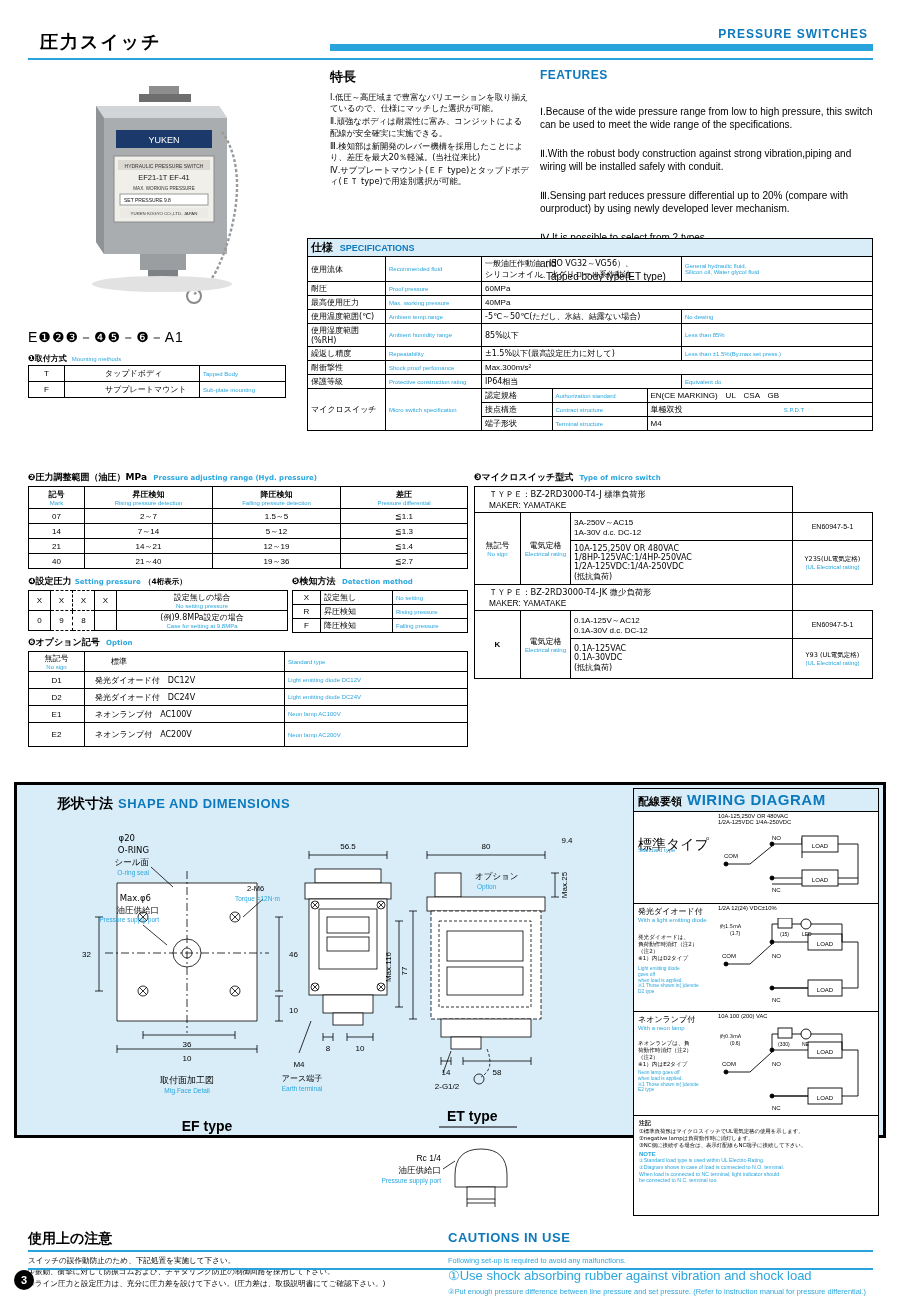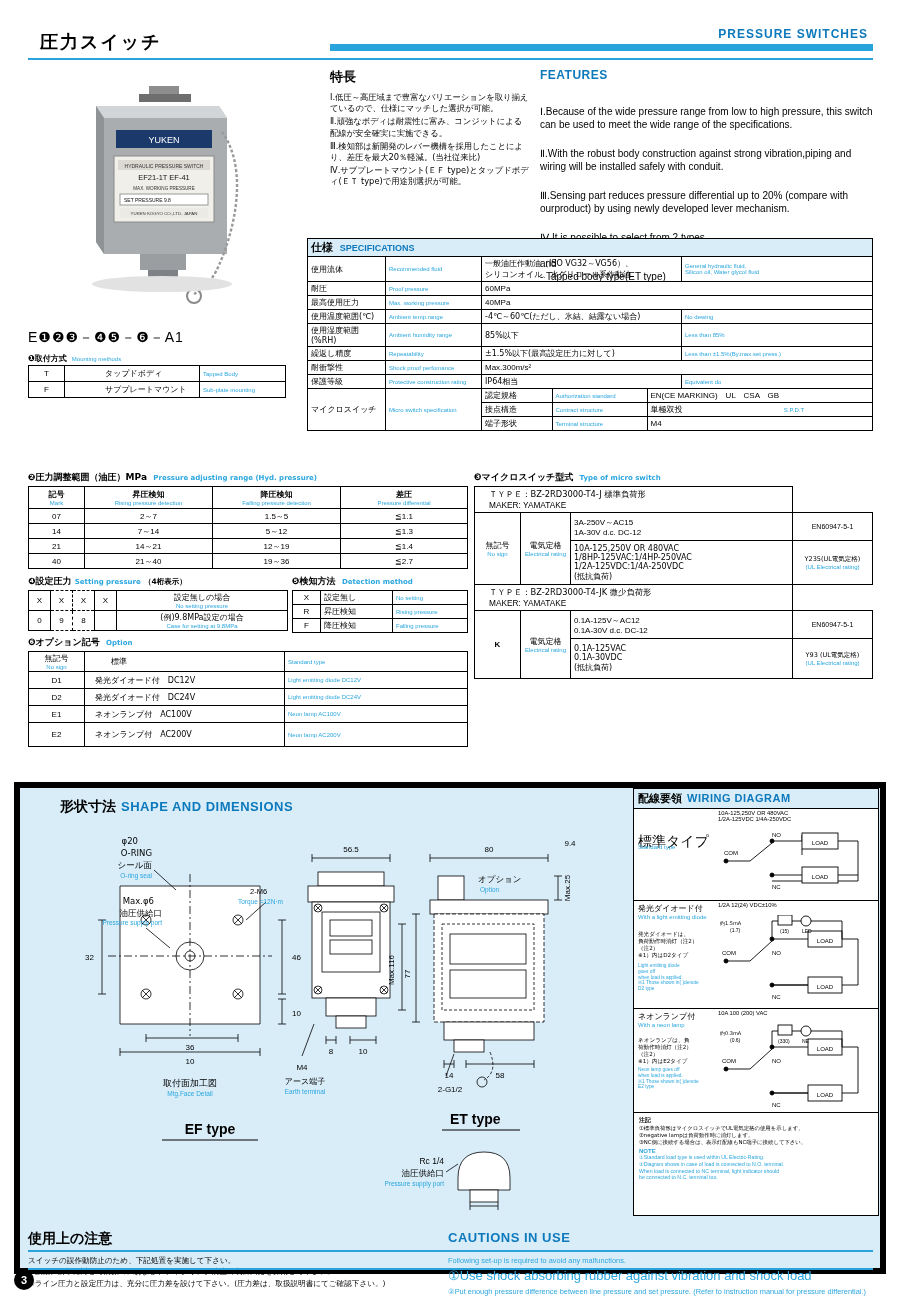--- a/index.html
+++ b/index.html
@@ -46,21 +46,21 @@
   .sec3 { position:absolute; left:474px; top:471px; width:399px; }
   .sec4 { position:absolute; left:28px; top:575px; width:260px; }
   .sec5 { position:absolute; left:292px; top:575px; width:176px; }
   .sec6 { position:absolute; left:28px; top:636px; width:440px; }
   .typedes { position:absolute; left:28px; top:322px; width:270px; }
 
   .sechd { font-size:9px; font-weight:bold; margin-bottom:2px; }
   .sechd .en { color:#2ba6de; font-weight:bold; font-size:7px; }
 
   
-  .shape { position:absolute; left:14px; top:782px; width:872px; height:492px; background:#d9edf8; border:6px solid #000000; }
+  .shape { position:absolute; left:14px; top:782px; width:872px; height:356px; background:#d9edf8; border:3px solid #000000; }
   .wire { position:absolute; left:633px; top:788px; width:246px; height:428px; background:#fff; border:1px solid #000; }
 
   .cautions { position:absolute; left:28px; top:1230px; width:845px; }
 
   .pagenum { position:absolute; left:14px; bottom:10px; width:20px; height:20px; background:#000; color:#fff;
              border-radius:50%; font-size:11px; text-align:center; line-height:20px; font-weight:bold;}
   .footrule { position:absolute; left:28px; bottom:30px; width:845px; height:2px; background:#29a3dc; }
   .xs { font-size:5.8px; }
   .c { text-align:center; }
   .b { font-weight:bold; }
@@ -154,21 +154,21 @@
         <td colspan="2">60MPa</td>
       </tr>
       <tr>
         <td class="jp">最高使用圧力</td>
         <td class="cyanlbl">Max. working pressure</td>
         <td colspan="2">40MPa</td>
       </tr>
       <tr>
         <td class="jp">使用温度範囲(℃)</td>
         <td class="cyanlbl">Ambient temp.range</td>
-        <td class="jp">-4℃～60℃(ただし、氷結、結露ない場合)</td>
+        <td class="jp">-5℃～50℃(ただし、氷結、結露ない場合)</td>
         <td class="cyanlbl">No dewing</td>
       </tr>
       <tr>
         <td class="jp">使用湿度範囲(%RH)</td>
         <td class="cyanlbl">Ambient humidity range</td>
         <td class="jp">85%以下</td>
         <td class="cyanlbl">Less than 85%</td>
       </tr>
       <tr>
         <td class="jp">繰返し精度</td>
@@ -613,21 +613,21 @@
       <text x="434" y="395" text-anchor="middle" font-size="8" font-family="Liberation Sans, sans-serif">19</text>
       <text x="394" y="340" text-anchor="end" font-size="8.5" font-family="Liberation Sans, sans-serif">Rc 1/4</text>
       <text x="394" y="352" text-anchor="end" font-size="8.5" font-family="DejaVu Sans, sans-serif">油圧供給口</text>
       <text x="394" y="362" text-anchor="end" font-size="6.5" fill="#2ba6de" font-family="Liberation Sans, sans-serif">Pressure supply port</text>
     </svg>
   </div>
 
   <div class="wire">
     <div style="background:#d9edf8;padding:2px 4px;border-bottom:1px solid #000">
       <span class="ttl-jp jp" style="font-size:11px">配線要領</span>
-      &nbsp;<span class="ttl-en" style="font-size:11px">WIRING DIAGRAM</span>
+      &nbsp;<span class="ttl-en" style="font-size:15px">WIRING DIAGRAM</span>
     </div>
 
     <div style="padding:2px 4px;border-bottom:1px solid #000;height:92px;position:relative">
       <div class="xs" style="position:absolute;left:84px;top:1px;white-space:pre-line">10A-125,250V OR 480VAC
 1/2A-125VDC 1/4A-250VDC</div>
       <div class="jp" style="position:absolute;left:4px;top:24px;font-size:14px">標準タイプ</div>
       <div class="cyanlbl" style="position:absolute;left:4px;top:35px">Standard type</div>
       <svg style="position:absolute;left:82px;top:16px" width="158" height="72" viewBox="0 0 158 72">
         <g stroke="#000" fill="none" stroke-width="0.9">
           <path d="M10 36 L34 36"></path>

